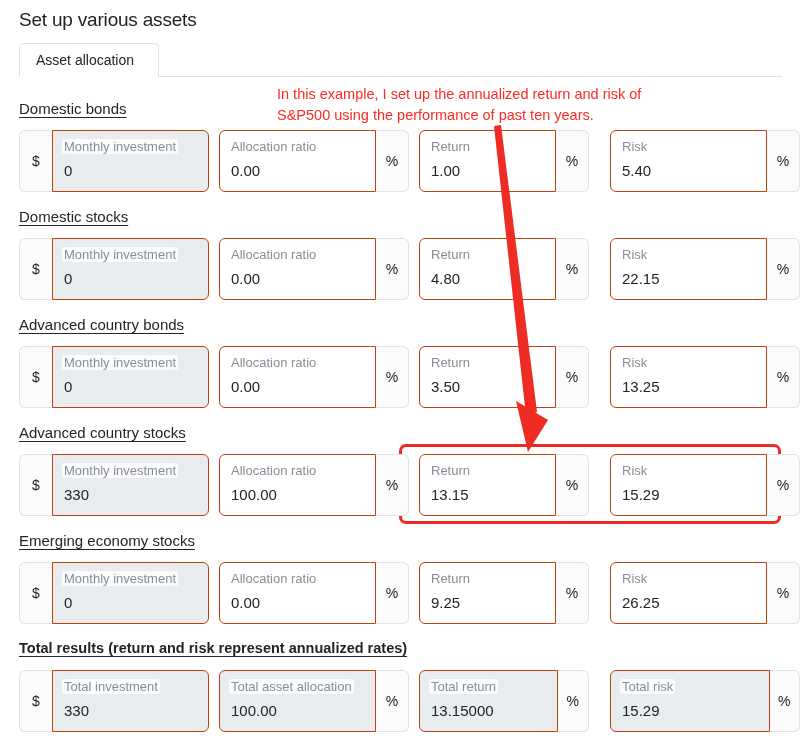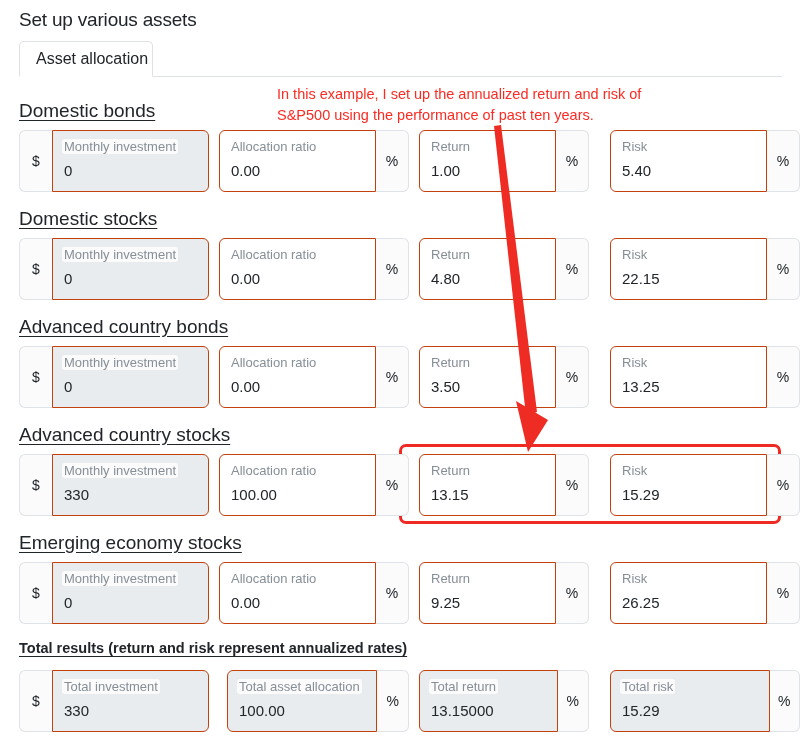--- a/index.html
+++ b/index.html
@@ -20,39 +20,39 @@
     color:#212529;
   }
 
   
   .tabbar{
     position:absolute;left:19px;top:45px;width:763px;height:31px;
     border-bottom:1px solid #dee2e6;
     display:flex;align-items:flex-end;
   }
   .tab{
-    font-size:16px;line-height:1;
-    padding:9px 4px 9px 16px;
+    font-size:14px;line-height:1;
+    padding:9px 24px 9px 16px;
     border:1px solid transparent;
     border-radius:5px 5px 0 0;
     margin-bottom:-1px;
     white-space:nowrap;
     cursor:pointer;
   }
   .tab.active{
     color:#212529;
     background:#ffffff;
     border-color:#dee2e6 #dee2e6 #ffffff;
   }
   .tab.inactive{color:#2a6fc9;}
 
   
   .sect-label{
     position:absolute;
-    font-size:19px;
+    font-size:15px;
     color:#212529;
     text-decoration:underline;
     text-underline-offset:3px;
     white-space:nowrap;
   }
   .sect-label.total{font-weight:bold;font-size:14.5px;}
 
   
   .row{position:absolute;height:62px;}
 
@@ -285,21 +285,21 @@
   <div class="sect-label total" style="left:19px;top:640px;">Total results (return and risk represent annualized rates)</div>
   <div class="row" style="left:19px;top:670px;width:763px;">
     <div class="grp" style="left:0px;width:190px;">
       <div class="addon left">$</div>
       <div class="field after-addon disabled" style="width:157px;">
         <span class="flabel">Total investment</span>
         <span class="fvalue">330</span>
       </div>
     </div>
     <div class="grp" style="left:200px;width:190px;">
-      <div class="field before-addon disabled" style="width:157px;margin-left:8px;">
+      <div class="field before-addon disabled" style="width:157px;">
         <span class="flabel">Total asset allocation</span>
         <span class="fvalue">100.00</span>
       </div>
       <div class="addon right">%</div>
     </div>
     <div class="grp" style="left:400px;width:170px;">
       <div class="field before-addon disabled" style="width:146px;">
         <span class="flabel">Total return</span>
         <span class="fvalue">13.15000</span>
       </div>

